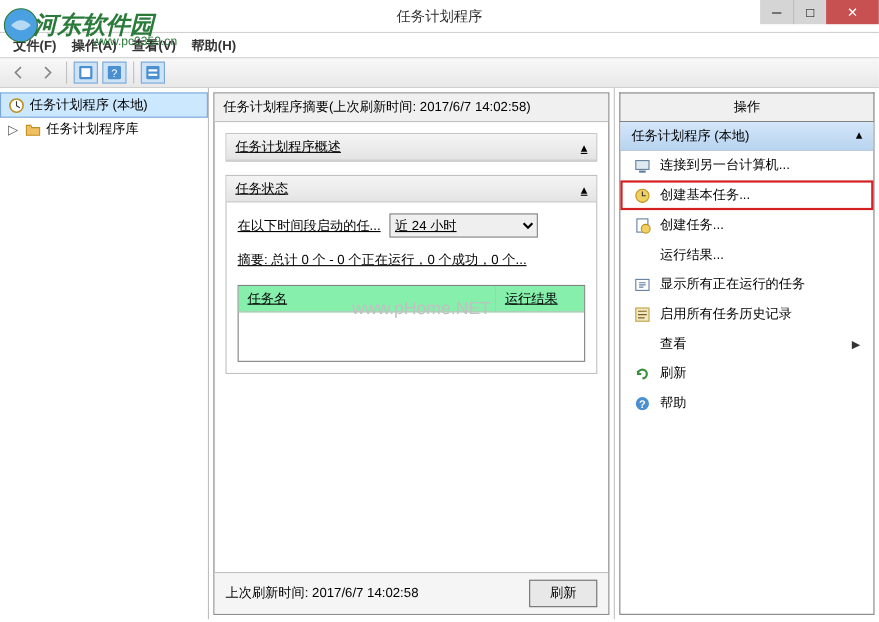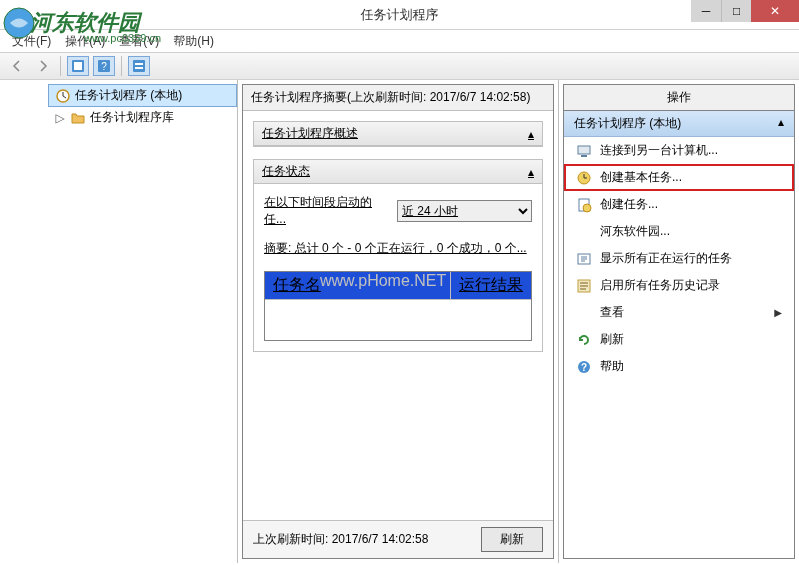--- a/index.html
+++ b/index.html
@@ -14,28 +14,28 @@
 .titlebar .win-btn.max { background: #d5d5d5; border-left: 1px solid #bbb; }
 .titlebar .win-btn.close { background: #c75050; color: #fff; width: 48px; }
 
 .watermark { position: absolute; z-index: 100; pointer-events: none; }
 .wm1 { left: 30px; top: 8px; font-size: 22px; font-weight: bold; font-style: italic; color: #2a7a3a; font-family: "SimHei", sans-serif; }
 .wm1-sub { left: 84px; top: 32px; font-size: 11px; color: #2a7a3a; }
 .wm-logo { left: 2px; top: 6px; }
 .wm-center { left: 320px; top: 272px; font-size: 16px; color: #c0c0c0; }
 
 .menubar { height: 22px; display: flex; align-items: center; padding-left: 12px; gap: 14px; font-size: 12px; }
-.menubar span { color: #333; }
+.menubar span { color: #333; font-weight: bold; }
 
 .toolbar { height: 28px; border-top: 1px solid #d0d0d0; border-bottom: 1px solid #d0d0d0; background: linear-gradient(#f8f8f8,#e8e8e8); display: flex; align-items: center; padding-left: 6px; gap: 4px; }
 .toolbar .tb-btn { width: 22px; height: 20px; display: flex; align-items: center; justify-content: center; border: 1px solid transparent; }
 .toolbar .tb-btn.framed { border: 1px solid #7aa7d8; background: #cfe3f6; }
 .toolbar .sep { width: 1px; height: 20px; background: #c0c0c0; margin: 0 2px; }
 
-.main { display: flex; height: calc(565px - 30px - 22px - 28px - 2px); margin-left: 48px; }
+.main { display: flex; height: calc(565px - 30px - 22px - 28px - 2px); }
 
 .left-pane { width: 190px; border-right: 1px solid #bdbdbd; padding: 4px 0; background: #fff; }
 .tree-item { display: flex; align-items: center; padding: 2px 6px; gap: 4px; font-size: 12px; }
 .tree-item.selected { background: #cce8ff; border: 1px solid #7aa7d8; }
 .tree-item .exp { width: 12px; text-align: center; color: #666; }
 .tree-icon { width: 16px; height: 16px; display: inline-flex; align-items: center; justify-content: center; }
 
 .center-pane { flex: 1; border-right: 1px solid #bdbdbd; background: #fff; display: flex; flex-direction: column; padding: 4px; }
 .center-inner { flex: 1; border: 1px solid #828282; background: #fff; display: flex; flex-direction: column; overflow: hidden; }
 .center-header { background: #f0f0f0; border-bottom: 1px solid #c0c0c0; padding: 4px 8px; font-size: 12px; }
@@ -46,21 +46,21 @@
 .sect-title .chev { margin-left: auto; }
 .sect-body { padding: 10px; font-size: 12px; }
 .overview-row { display: flex; gap: 10px; }
 .overview-icon { width: 30px; height: 30px; flex-shrink: 0; }
 .overview-text { line-height: 1.8; }
 
 .status-row { display: flex; align-items: center; gap: 8px; margin-bottom: 12px; }
 .status-row select { flex-shrink: 0; width: 135px; height: 22px; font-size: 12px; border: 1px solid #828282; }
 .summary { margin-bottom: 14px; }
 .task-table { border: 1px solid #828282; height: 70px; }
-.task-table .th-row { display: flex; background: #1d4ed8; border-bottom: 1px solid #c0c0c0; font-size: 16px; }
+.task-table .th-row { display: flex; background: #86efac; border-bottom: 1px solid #c0c0c0; font-size: 12px; }
 .task-table .th { padding: 3px 8px; border-right: 1px solid #c0c0c0; }
 .task-table .th:first-child { flex: 1; }
 .task-table .th:last-child { width: 80px; border-right: none; }
 
 .footer-row { border-top: 1px solid #c0c0c0; padding: 6px 10px; display: flex; align-items: center; background: #f5f5f5; }
 .footer-row button { margin-left: auto; padding: 3px 18px; font-size: 12px; border: 1px solid #707070; background: #e8e8e8; }
 
 .right-pane { width: 240px; background: #fff; display: flex; flex-direction: column; padding: 4px; }
 .right-header { background: #f0f0f0; border: 1px solid #828282; border-bottom: none; padding: 4px 8px; font-size: 12px; text-align: center; }
 .right-body { flex: 1; border: 1px solid #828282; padding: 0; }
@@ -230,21 +230,21 @@
         <span class="aicon">
             <svg width="16" height="16">
               <rect x="3" y="2" width="10" height="12" fill="#fff" stroke="#6080a0"></rect>
               <circle cx="11" cy="11" r="4" fill="#f0d060" stroke="#c09020"></circle>
             </svg>
           </span>
         <span>创建任务...</span>
       </div>
       <div class="action-item">
         <span class="aicon"></span>
-        <span>河东软件园...</span>
+        <span>运行结果...</span>
       </div>
       <div class="action-item">
         <span class="aicon">
             <svg width="16" height="16">
               <rect x="2" y="3" width="12" height="10" fill="#fff" stroke="#6080a0"></rect>
               <path d="M5 6 L11 6 M5 8 L11 8 M5 10 L9 10" stroke="#6080a0"></path>
             </svg>
           </span>
         <span>显示所有正在运行的任务</span>
       </div>

